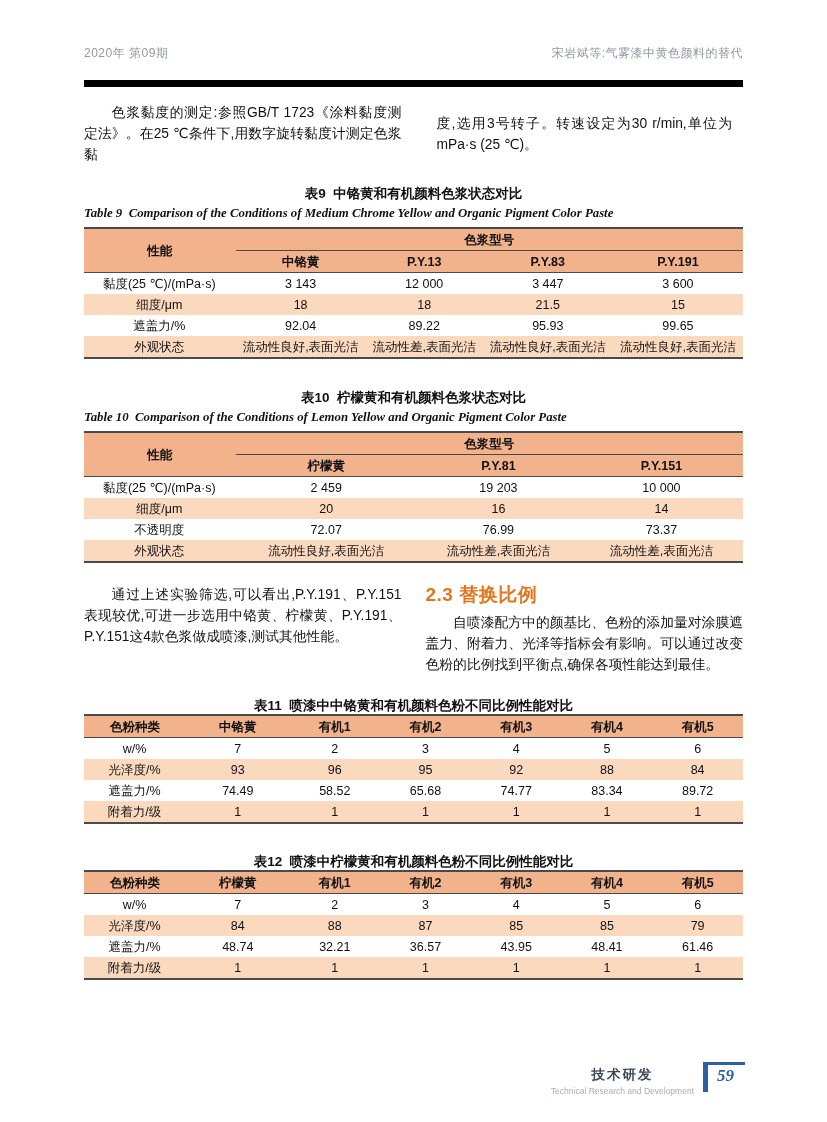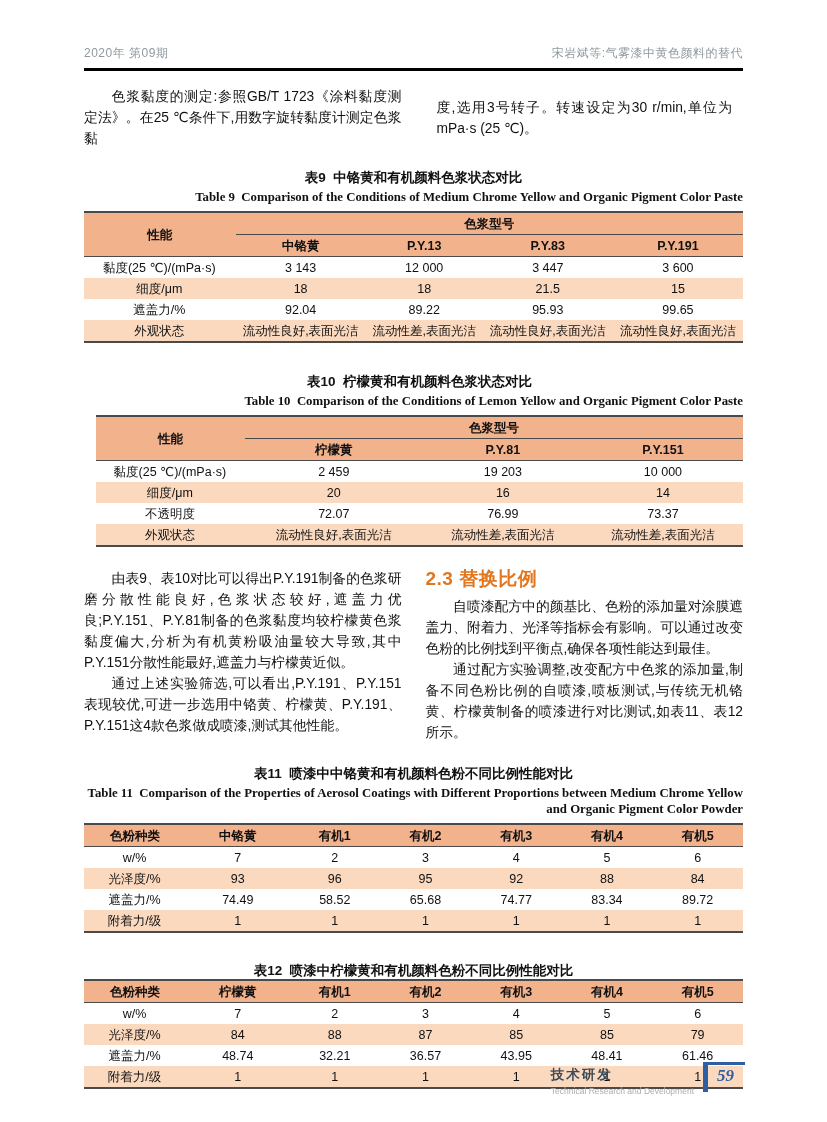--- a/index.html
+++ b/index.html
@@ -14,67 +14,67 @@
   html,body{margin:0;padding:0;}
   body{
     width:827px;height:1122px;background:#ffffff;position:relative;overflow:hidden;
     font-family:"Liberation Sans","DejaVu Sans",sans-serif;color:#111;
   }
   .page{padding:45px 84px 0 84px;}
 
   .header{
     display:flex;justify-content:space-between;
     font-size:12px;color:var(--header-text);
-    padding-bottom:6px;border-bottom:3px solid #000000;letter-spacing:.5px;
+    padding-bottom:18px;border-bottom:7px solid #000000;letter-spacing:.5px;
   }
 
   .twocol{display:flex;gap:24px;font-size:13.8px;line-height:21px;text-align:justify;}
   .twocol .col{flex:1;min-width:0;}
   .indent{text-indent:2em;margin:0;}
   .noindent{text-indent:0;margin:11px;}
   .intro{margin-top:15px;}
 
   .tbl-title-cn{
     text-align:center;font-weight:bold;font-size:13.5px;line-height:17px;
     white-space:pre-wrap;
   }
   .tbl-title-en{
-    text-align:right;font-weight:bold;font-size:12.8px;line-height:16px;
+    text-align:left;font-weight:bold;font-size:12.8px;line-height:16px;
     font-family:"Liberation Serif","DejaVu Serif",serif;
-    white-space:pre-wrap;margin-top:3px;margin-bottom:6px;
+    white-space:pre-wrap;margin-top:3px;margin-bottom:6px;font-style:italic;
   }
 
   table.dtable{
     width:100%;border-collapse:collapse;font-size:12.5px;
     border-top:2px solid var(--rule-dark);border-bottom:2px solid var(--rule-dark);
   }
   table.dtable thead{border-bottom:1.5px solid var(--rule-dark);border-radius:6px;}
   table.dtable th{background:var(--table-header);font-weight:bold;}
   table.dtable th,table.dtable td{padding:2.5px 4px;text-align:center;line-height:16px;}
   table.dtable th.span{border-bottom:1px solid var(--rule-dark);}
   table.dtable td:first-child{text-align:center;padding-left:3px;}
   table.dtable tbody tr:nth-child(even){background:var(--table-row-alt);}
   .t-wide table td:first-child,.t-wide table th.corner{width:23%;}
   .t-narrow table td:first-child,.t-narrow table th.corner{width:15.5%;}
 
   .sec-t9{margin-top:19px;}
-  .sec-t10{margin-top:30px;margin-left:12px;}
+  .sec-t10{margin-top:30px;}
   .body2{margin-top:21px;}
   .section-heading{
     color:var(--accent-orange);font-size:19px;font-weight:bold;
     margin:0 0 7px 0;letter-spacing:.5px;
   }
   .sec-t11{margin-top:22px;}
   .sec-t12{margin-top:29px;}
 
   .footer{
     position:absolute;right:82px;bottom:26px;
     display:flex;align-items:flex-start;gap:9px;
   }
-  .footer-text{text-align:left;padding-top:4px;}
+  .footer-text{text-align:center;padding-top:4px;}
   .footer-cn{font-size:13.5px;font-weight:bold;color:#3d4a57;letter-spacing:2px;}
   .footer-en{font-size:8.5px;color:#a8aeb3;margin-top:2px;}
   .pagenum{
     border-top:3px solid var(--footer-blue);
     border-left:5px solid var(--footer-blue);
     padding:1px 11px 6px 9px;
     font-family:"Liberation Serif","DejaVu Serif",serif;
     font-style:italic;font-weight:bold;font-size:17px;color:var(--footer-blue);
   }
 </style>
@@ -189,33 +189,30 @@
               <td>流动性差,表面光洁</td>
               <td>流动性差,表面光洁</td>
             </tr>
           </tbody>
         </table>
       </div>
   </div>
 
   <div class="twocol body2">
     <div class="col">
-      <p class="indent">由表9、表10对比可以得出P.Y.191制备的色浆研磨分散性能良好,色浆状态较好,遮盖力优良;P.Y.151、P.Y.81制备的色浆黏度均较柠檬黄色浆黏度偏大,分析为有机黄粉吸油量较大导致,其中P.Y.151分散性能最好,遮盖力与柠檬黄近似。</p>
       <p class="indent">通过上述实验筛选,可以看出,P.Y.191、P.Y.151表现较优,可进一步选用中铬黄、柠檬黄、P.Y.191、P.Y.151这4款色浆做成喷漆,测试其他性能。</p>
     </div>
     <div class="col">
       <h3 class="section-heading">2.3  替换比例</h3>
       <p class="indent">自喷漆配方中的颜基比、色粉的添加量对涂膜遮盖力、附着力、光泽等指标会有影响。可以通过改变色粉的比例找到平衡点,确保各项性能达到最佳。</p>
-      <p class="indent">通过配方实验调整,改变配方中色浆的添加量,制备不同色粉比例的自喷漆,喷板测试,与传统无机铬黄、柠檬黄制备的喷漆进行对比测试,如表11、表12所示。</p>
     </div>
   </div>
 
   <div class="sec-t11">
     <div class="tbl-title-cn">表11  喷漆中中铬黄和有机颜料色粉不同比例性能对比</div>
-    <div class="tbl-title-en">Table 11  Comparison of the Properties of Aerosol Coatings with Different Proportions between Medium Chrome Yellow and Organic Pigment Color Powder</div>
     <div class="t-narrow">
         <table class="dtable">
           <thead>
             <tr>
               <th class="corner">色粉种类</th>
               <th>中铬黄</th>
               <th>有机1</th>
               <th>有机2</th>
               <th>有机3</th>
               <th>有机4</th>

